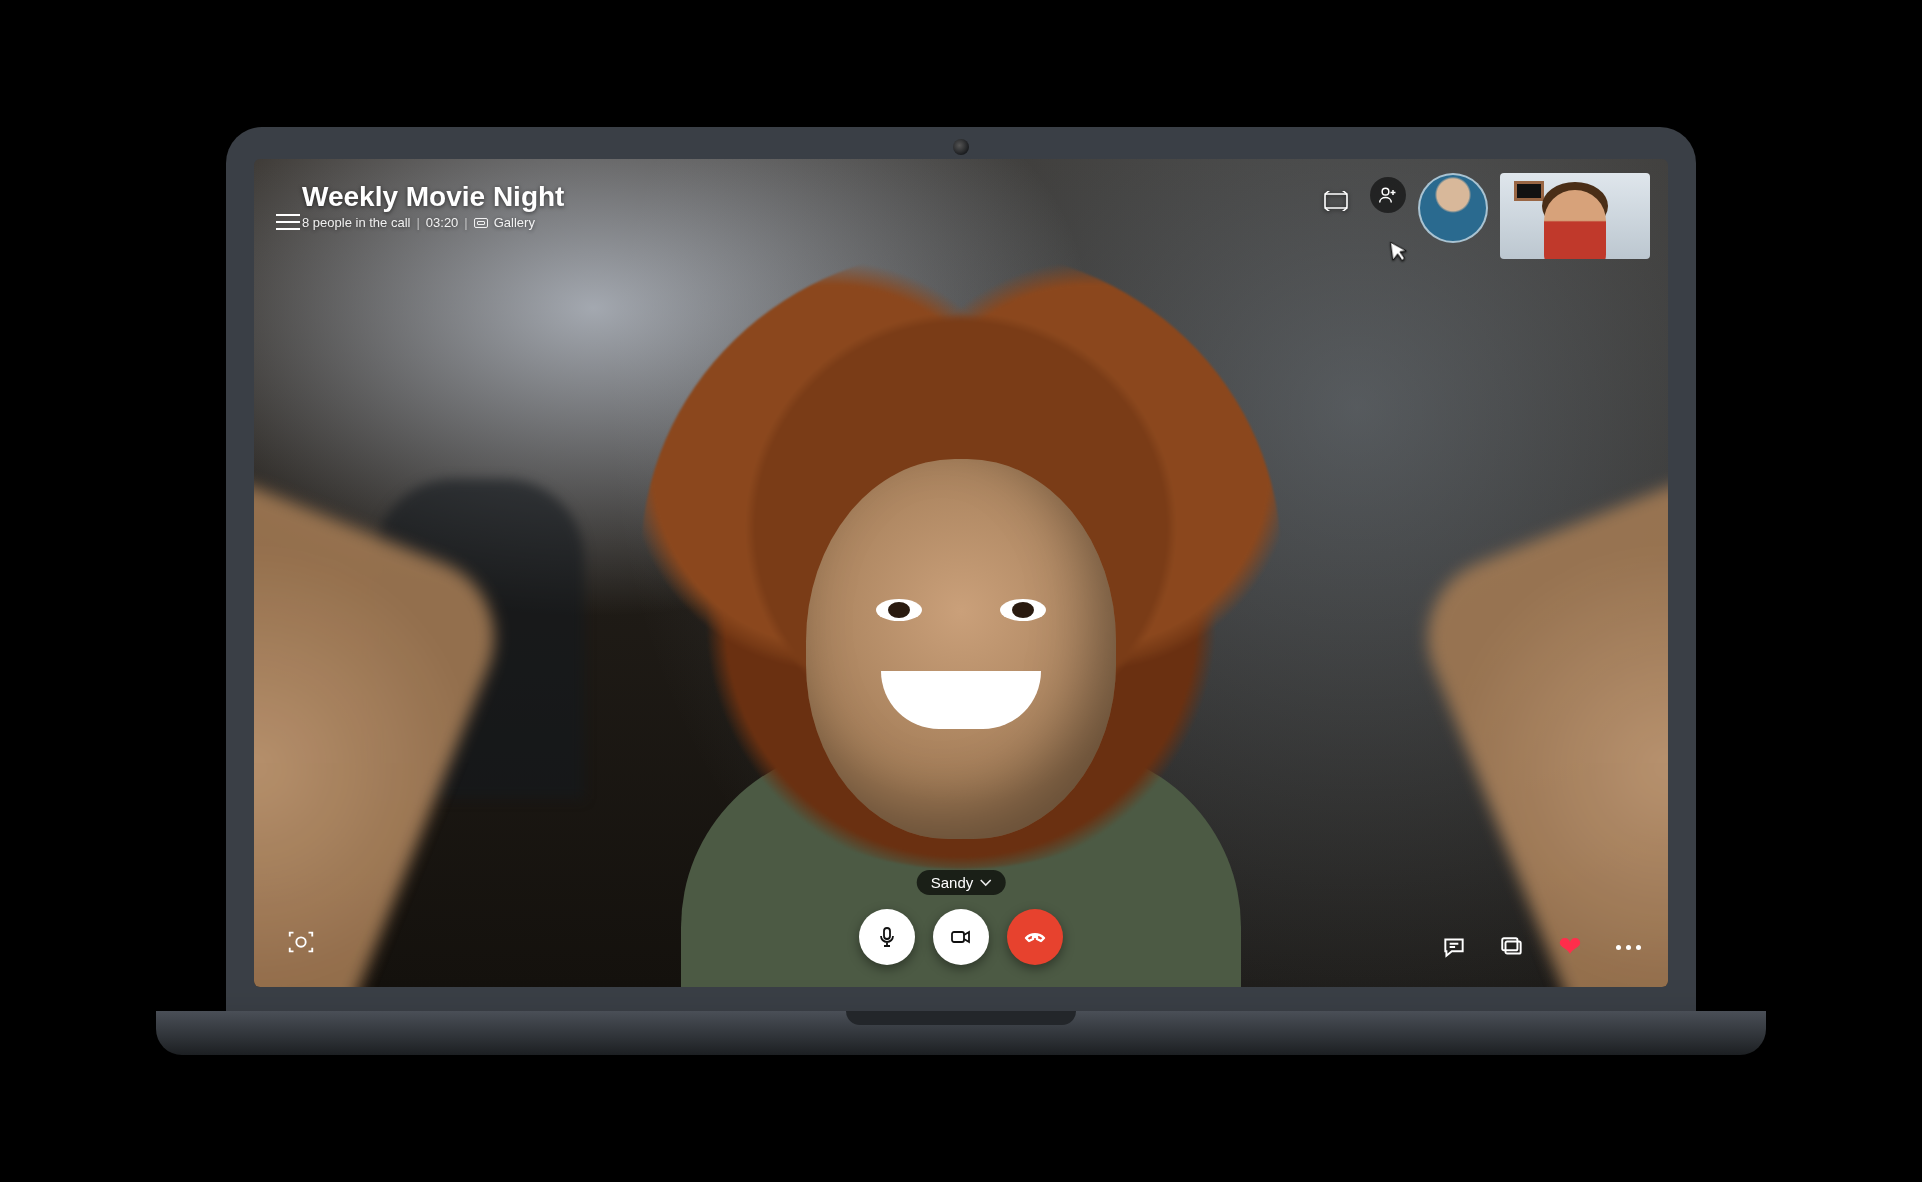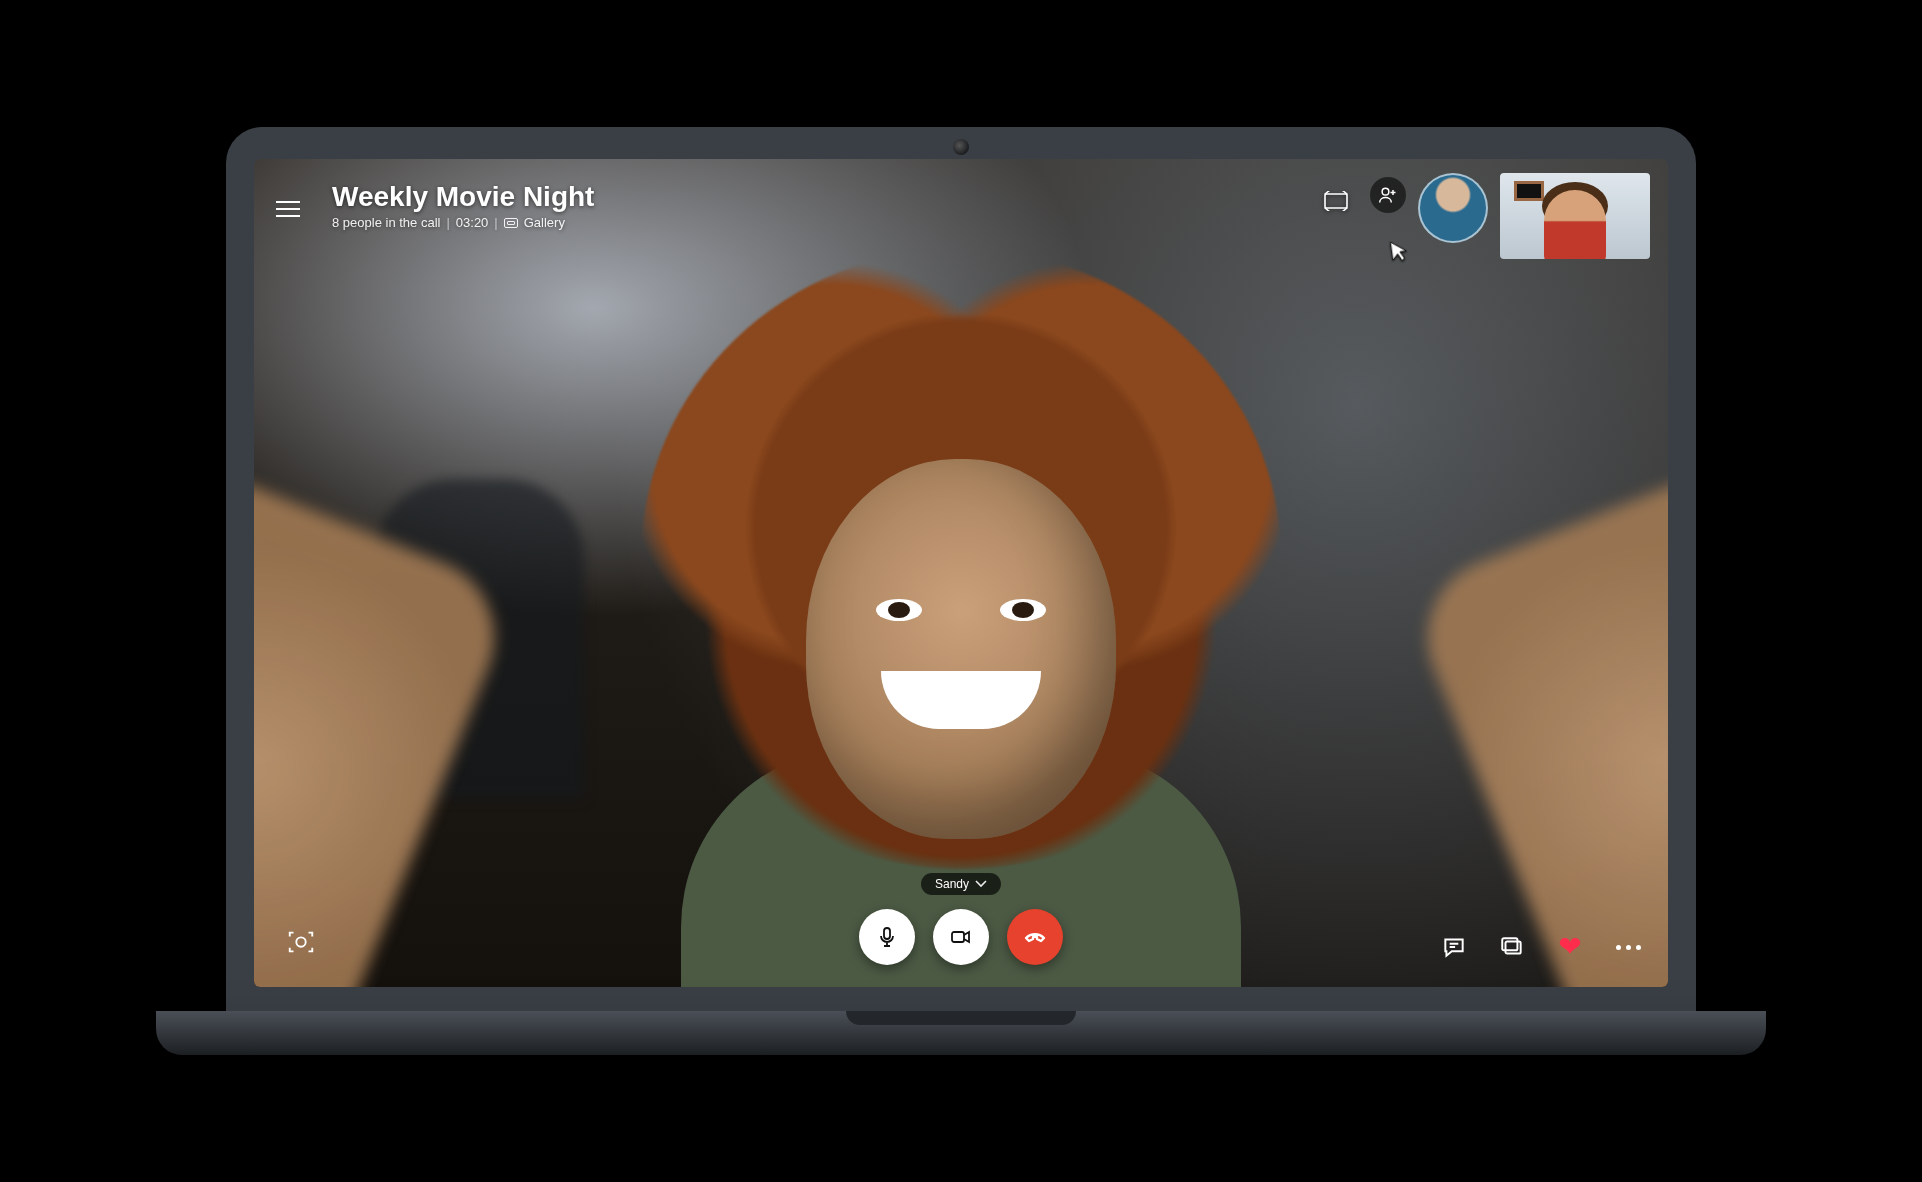--- a/index.html
+++ b/index.html
@@ -111,21 +111,21 @@
   
   .bg-person{
     position:absolute; left:120px; top:320px;
     width:210px; height:320px; border-radius:80px 80px 0 0;
     background:rgba(20,25,30,.6); filter:blur(6px);
   }
 
   
   .header {
     position: absolute; top: 22px; left: 22px;
-    display: flex; align-items: center; gap: 32px;
+    display: flex; align-items: flex-end; gap: 2px;
     text-shadow: 0 1px 4px rgba(0,0,0,.6);
   }
   .hamburger { width:24px; display:flex; flex-direction:column; gap:5px; margin-top:6px; cursor:pointer;}
   .hamburger span{ height:2px; background:#fff; display:block; }
   .title { font-size: 28px; font-weight:600; }
   .subtitle { font-size: 13px; opacity:.9; display:flex; align-items:center; gap:6px; margin-top:2px;}
   .subtitle .sep{opacity:.6;}
   .tinyicon{display:inline-block;width:14px;height:10px;border:1.5px solid #fff;border-radius:2px;position:relative;}
   .tinyicon::after{content:"";position:absolute;inset:2px;border:1px solid #fff;border-radius:1px;}
 
@@ -182,21 +182,21 @@
     position:absolute; top:80px; right:260px; z-index:25;
     width:18px;height:24px;
     transform:rotate(-8deg);
     filter:drop-shadow(0 1px 1px rgba(0,0,0,.8));
   }
 
   
   .speaker-label{
     position:absolute; bottom:92px; left:50%; transform:translateX(-50%);
     background:rgba(0,0,0,.65);
-    font-size:12px; padding:4px 14px; border-radius:14px;
+    font-size:15px; padding:4px 14px; border-radius:14px;
     display:flex; align-items:center; gap:6px; cursor:pointer;
   }
   .speaker-label svg{opacity:.9;}
 
   
   .bottom-left{
     position:absolute; left:30px; bottom:28px;
   }
   .snap-btn{
     width:34px;height:34px;display:flex;align-items:center;justify-content:center;cursor:pointer;

